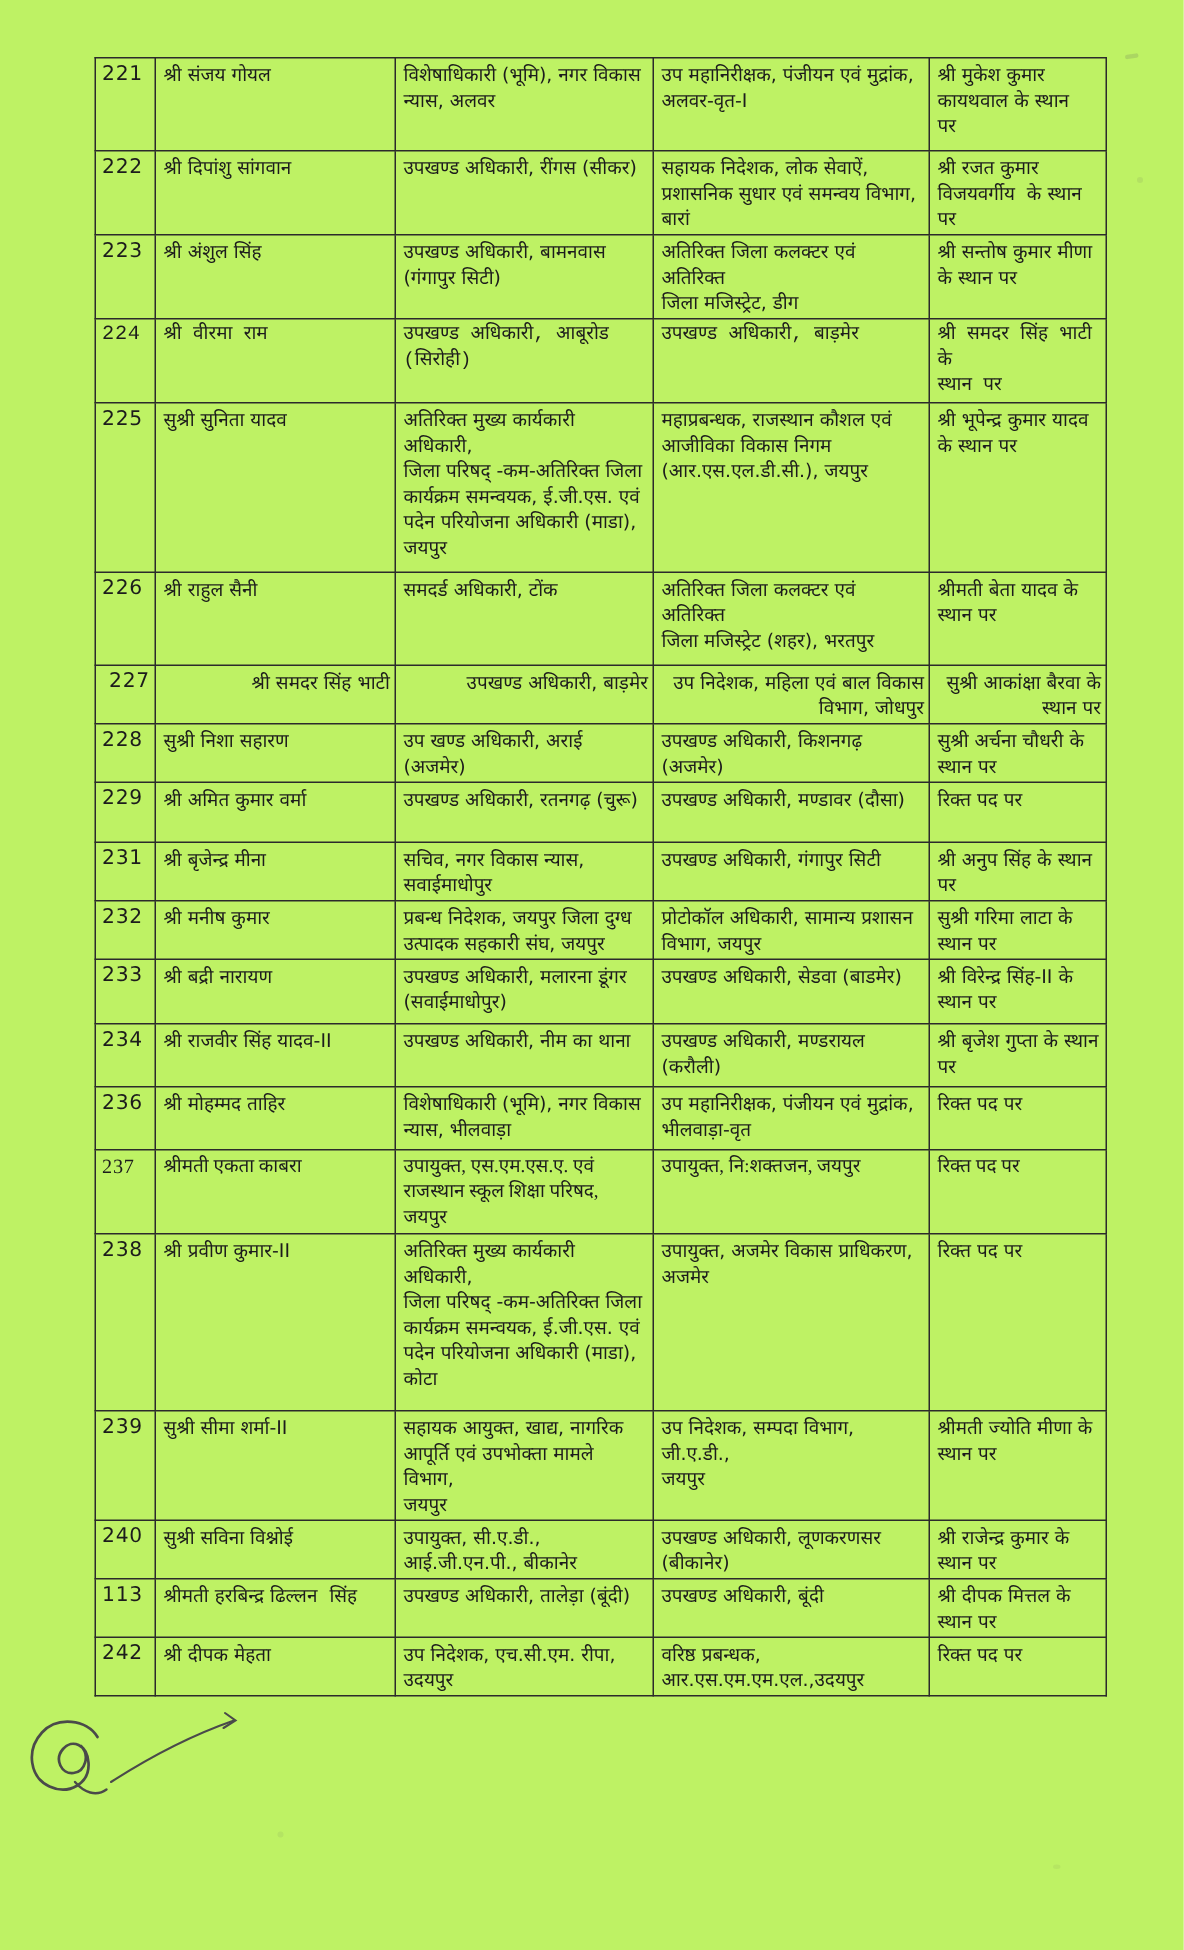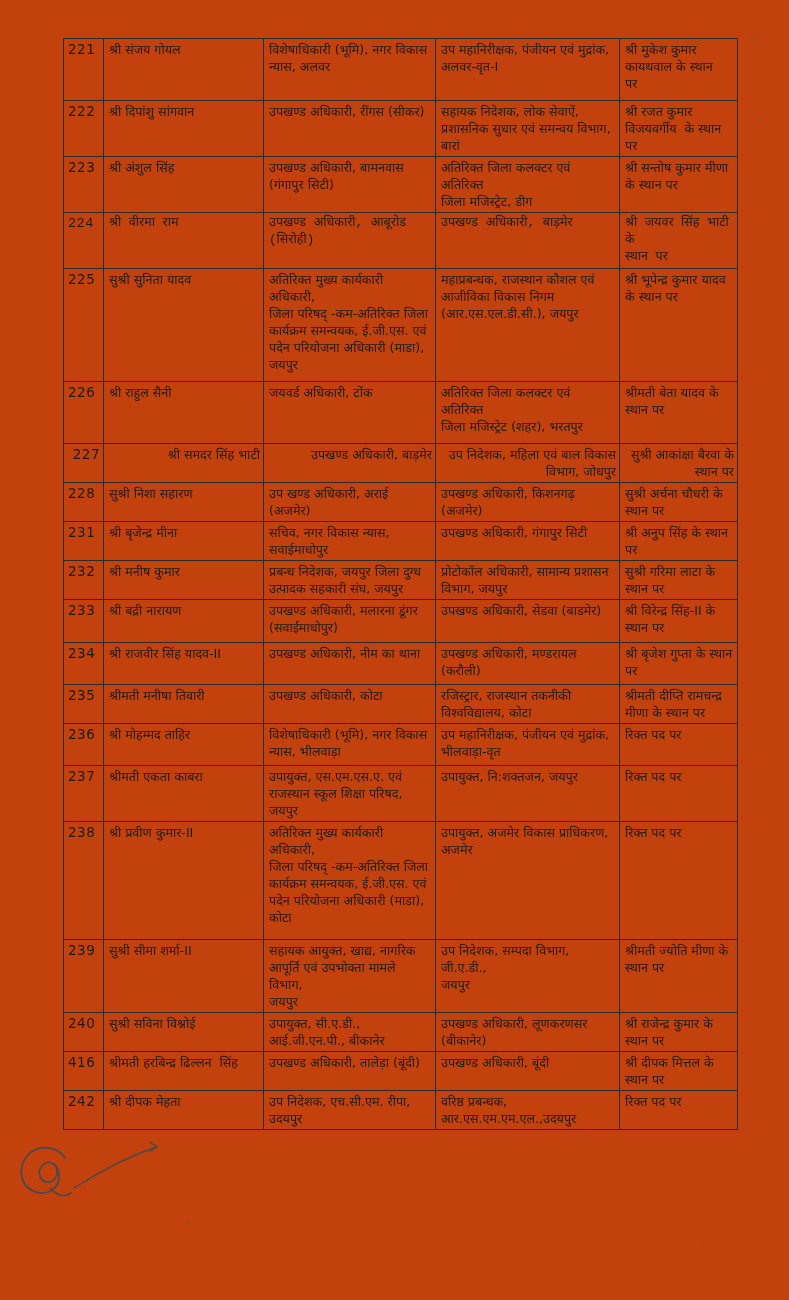--- a/index.html
+++ b/index.html
@@ -4,21 +4,21 @@
 <style>
   html, body {
     margin: 0; padding: 0;
     width: 789px; height: 1300px;
     background: #fcfcfa;
     overflow: hidden;
     font-family: "DejaVu Sans", sans-serif;
   }
   .page {
     position: absolute; inset: 0;
-    background: #c2410c;
+    background: #bef264;
   }
   table.transfer {
     position: absolute;
     left: 63px; top: 38px;
     width: 674px;
     border-collapse: collapse;
     table-layout: fixed;
   }
   table.transfer td {
     border: 1.4px solid #2b2b2b;
@@ -93,41 +93,41 @@
 जिला मजिस्ट्रेट, डीग</td>
           <td>श्री सन्तोष कुमार मीणा
 के स्थान पर</td>
         </tr>
         <tr style="height: 37px; font-family: Liberation Mono, monospace;">
           <td class="sno">224</td>
           <td>श्री वीरमा राम</td>
           <td>उपखण्ड अधिकारी, आबूरोड
 (सिरोही)</td>
           <td>उपखण्ड अधिकारी, बाड़मेर</td>
-          <td>श्री जयवर सिंह भाटी के
+          <td>श्री समदर सिंह भाटी के
 स्थान पर</td>
         </tr>
         <tr style="height: 113px;">
           <td class="sno">225</td>
           <td>सुश्री सुनिता यादव</td>
           <td>अतिरिक्त मुख्य कार्यकारी अधिकारी,
 जिला परिषद् -कम-अतिरिक्त जिला
 कार्यक्रम समन्वयक, ई.जी.एस. एवं
 पदेन परियोजना अधिकारी (माडा),
 जयपुर</td>
           <td>महाप्रबन्धक, राजस्थान कौशल एवं
 आजीविका विकास निगम
 (आर.एस.एल.डी.सी.), जयपुर</td>
           <td>श्री भूपेन्द्र कुमार यादव
 के स्थान पर</td>
         </tr>
         <tr style="height: 62px;">
           <td class="sno">226</td>
           <td>श्री राहुल सैनी</td>
-          <td>जयवर्ड अधिकारी, टोंक</td>
+          <td>समदर्ड अधिकारी, टोंक</td>
           <td>अतिरिक्त जिला कलक्टर एवं अतिरिक्त
 जिला मजिस्ट्रेट (शहर), भरतपुर</td>
           <td>श्रीमती बेता यादव के
 स्थान पर</td>
         </tr>
         <tr style="height: 36px; text-align: right;">
           <td class="sno">227</td>
           <td>श्री समदर सिंह भाटी</td>
           <td>उपखण्ड अधिकारी, बाड़मेर</td>
           <td>उप निदेशक, महिला एवं बाल विकास
@@ -136,20 +136,27 @@
 स्थान पर</td>
         </tr>
         <tr style="height: 39px;">
           <td class="sno">228</td>
           <td>सुश्री निशा सहारण</td>
           <td>उप खण्ड अधिकारी, अराई
 (अजमेर)</td>
           <td>उपखण्ड अधिकारी, किशनगढ़ (अजमेर)</td>
           <td>सुश्री अर्चना चौधरी के
 स्थान पर</td>
+        </tr>
+        <tr style="height: 40px;">
+          <td class="sno">229</td>
+          <td>श्री अमित कुमार वर्मा</td>
+          <td>उपखण्ड अधिकारी, रतनगढ़ (चुरू)</td>
+          <td>उपखण्ड अधिकारी, मण्डावर (दौसा)</td>
+          <td>रिक्त पद पर</td>
         </tr>
         <tr style="height: 38px;">
           <td class="sno">231</td>
           <td>श्री बृजेन्द्र मीना</td>
           <td>सचिव, नगर विकास न्यास,
 सवाईमाधोपुर</td>
           <td>उपखण्ड अधिकारी, गंगापुर सिटी</td>
           <td>श्री अनुप सिंह के स्थान
 पर</td>
         </tr>
@@ -174,39 +181,30 @@
         </tr>
         <tr style="height: 42px;">
           <td class="sno">234</td>
           <td>श्री राजवीर सिंह यादव-II</td>
           <td>उपखण्ड अधिकारी, नीम का थाना</td>
           <td>उपखण्ड अधिकारी, मण्डरायल
 (करौली)</td>
           <td>श्री बृजेश गुप्ता के स्थान
 पर</td>
         </tr>
-        <tr style="height: 35px;">
-          <td class="sno">235</td>
-          <td>श्रीमती मनीषा तिवारी</td>
-          <td>उपखण्ड अधिकारी, कोटा</td>
-          <td>रजिस्ट्रार, राजस्थान तकनीकी
-विश्वविद्यालय, कोटा</td>
-          <td>श्रीमती दीप्ति रामचन्द्र
-मीणा के स्थान पर</td>
-        </tr>
         <tr style="height: 42px;">
           <td class="sno">236</td>
           <td>श्री मोहम्मद ताहिर</td>
           <td>विशेषाधिकारी (भूमि), नगर विकास
 न्यास, भीलवाड़ा</td>
           <td>उप महानिरीक्षक, पंजीयन एवं मुद्रांक,
 भीलवाड़ा-वृत</td>
           <td>रिक्त पद पर</td>
         </tr>
-        <tr style="height: 55px;">
+        <tr style="height: 55px; font-family: Liberation Serif, serif;">
           <td class="sno">237</td>
           <td>श्रीमती एकता काबरा</td>
           <td>उपायुक्त, एस.एम.एस.ए. एवं
 राजस्थान स्कूल शिक्षा परिषद,
 जयपुर</td>
           <td>उपायुक्त, नि:शक्तजन, जयपुर</td>
           <td>रिक्त पद पर</td>
         </tr>
         <tr style="height: 118px;">
           <td class="sno">238</td>
@@ -235,21 +233,21 @@
           <td class="sno">240</td>
           <td>सुश्री सविना विश्नोई</td>
           <td>उपायुक्त, सी.ए.डी.,
 आई.जी.एन.पी., बीकानेर</td>
           <td>उपखण्ड अधिकारी, लूणकरणसर
 (बीकानेर)</td>
           <td>श्री राजेन्द्र कुमार के
 स्थान पर</td>
         </tr>
         <tr style="height: 38px;">
-          <td class="sno">416</td>
+          <td class="sno">113</td>
           <td>श्रीमती हरबिन्द्र ढिल्लन  सिंह</td>
           <td>उपखण्ड अधिकारी, तालेड़ा (बूंदी)</td>
           <td>उपखण्ड अधिकारी, बूंदी</td>
           <td>श्री दीपक मित्तल के
 स्थान पर</td>
         </tr>
         <tr style="height: 39px; margin-left: 16px;">
           <td class="sno">242</td>
           <td>श्री दीपक मेहता</td>
           <td>उप निदेशक, एच.सी.एम. रीपा,

